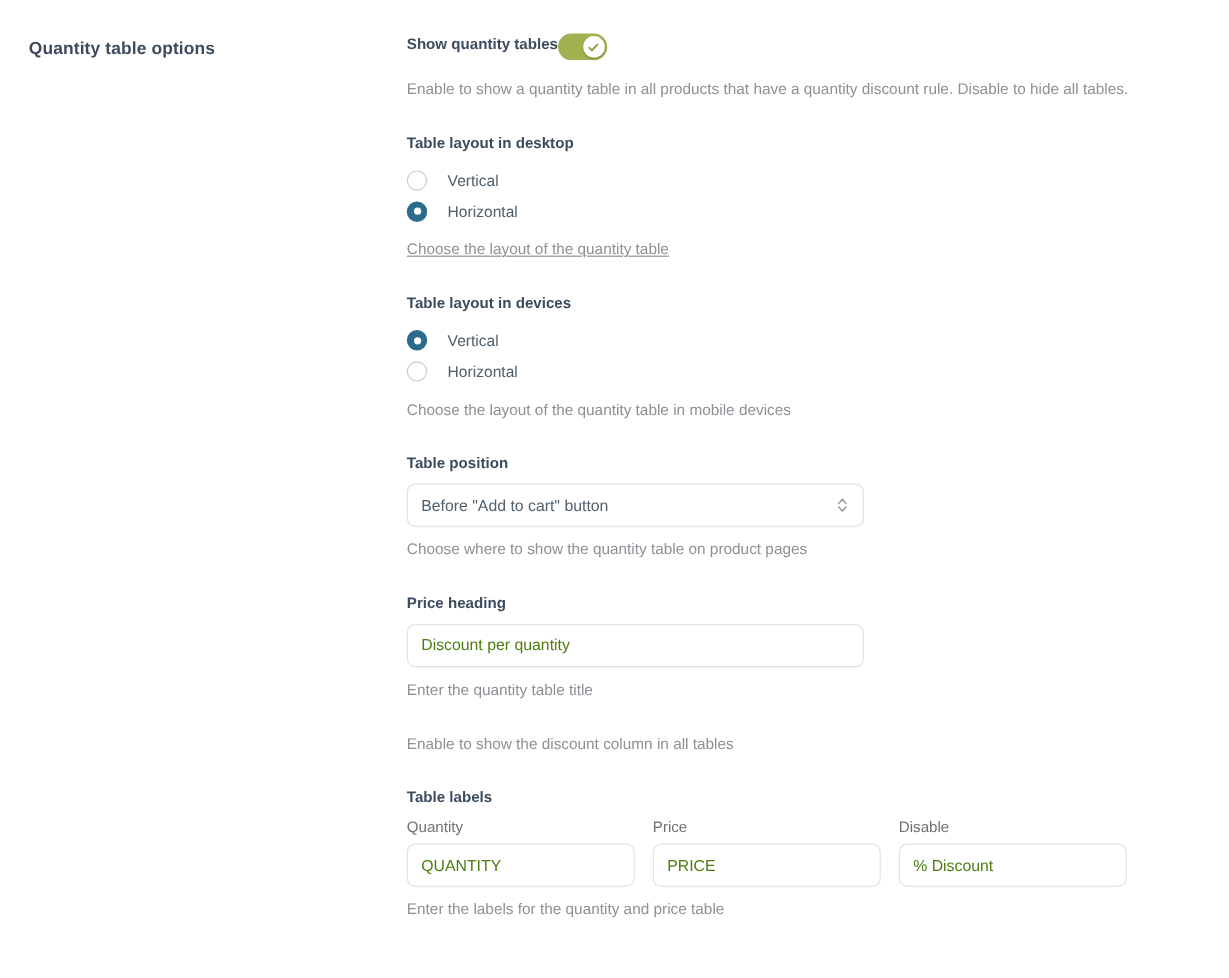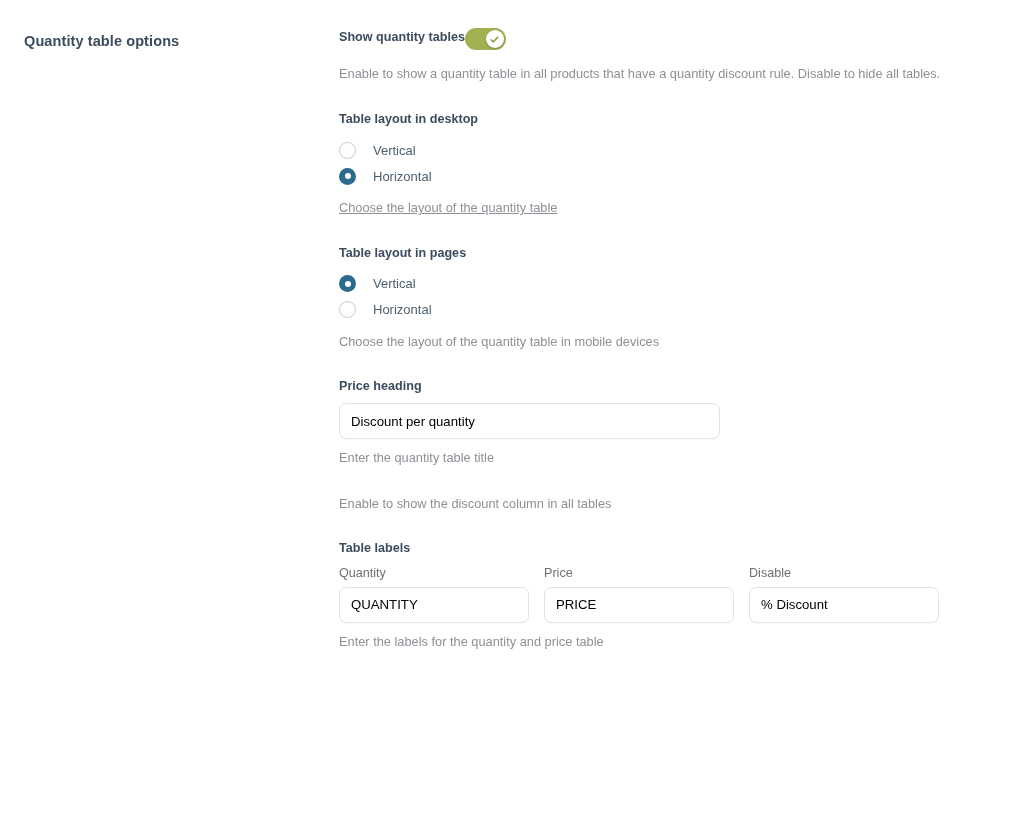--- a/index.html
+++ b/index.html
@@ -167,21 +167,21 @@
 
   
   .text-input {
     width: 381px;
     height: 36px;
     border: 1px solid #e1e3e5;
     border-radius: 7px;
     background: #ffffff;
     font-family: "Liberation Sans", sans-serif;
     font-size: 13.2px;
-    color: #000000;
+    color: #4d7c0f;
     padding: 0 11px;
     outline: none;
     box-shadow: 0 1px 0 rgba(0,0,0,0.015);
   }
   .text-input::placeholder { color: #8c9196; }
 
   
   .labels-row {
     display: flex;
     gap: 15px;
@@ -234,34 +234,47 @@
         </div>
         <div class="radio-item">
           <span class="radio checked"></span>
           <span class="radio-label">Horizontal</span>
         </div>
       </div>
       <div class="help-text" style="margin-top:9px;text-decoration:underline;">Choose the layout of the quantity table</div>
     </div>
 
     <div class="field-block" style="margin-top:26px;">
-      <div class="field-label">Table layout in pages</div>
+      <div class="field-label">Table layout in devices</div>
       <div class="radio-group">
         <div class="radio-item">
           <span class="radio checked"></span>
           <span class="radio-label">Vertical</span>
         </div>
         <div class="radio-item">
           <span class="radio"></span>
           <span class="radio-label">Horizontal</span>
         </div>
       </div>
       <div class="help-text" style="margin-top:9px;">Choose the layout of the quantity table in mobile devices</div>
     </div>
 
+    <div class="field-block" style="margin-top:26px;">
+      <div class="field-label">Table position</div>
+      <div class="select-box" style="margin-top:8px;">
+        <span class="select-value">Before "Add to cart" button</span>
+        <span class="select-caret">
+          <svg width="10" height="15" viewBox="0 0 10 15">
+            <path d="M2 6 L5 2.6 L8 6" fill="none" stroke="#8c9196" stroke-width="1.15" stroke-linecap="round" stroke-linejoin="round"></path>
+            <path d="M2 9 L5 12.4 L8 9" fill="none" stroke="#8c9196" stroke-width="1.15" stroke-linecap="round" stroke-linejoin="round"></path>
+          </svg>
+        </span>
+      </div>
+      <div class="help-text" style="margin-top:9px;">Choose where to show the quantity table on product pages</div>
+    </div>
 
     <div class="field-block" style="margin-top:26px;">
       <div class="field-label">Price heading</div>
       <input class="text-input" style="margin-top: 8px;" type="text" value="Discount per quantity">
       <div class="help-text" style="margin-top:9px;">Enter the quantity table title</div>
     </div>
 
     <div class="field-block" style="margin-top:26px;">
       <div class="help-text" style="margin-top:13px;">Enable to show the discount column in all tables</div>
     </div>

